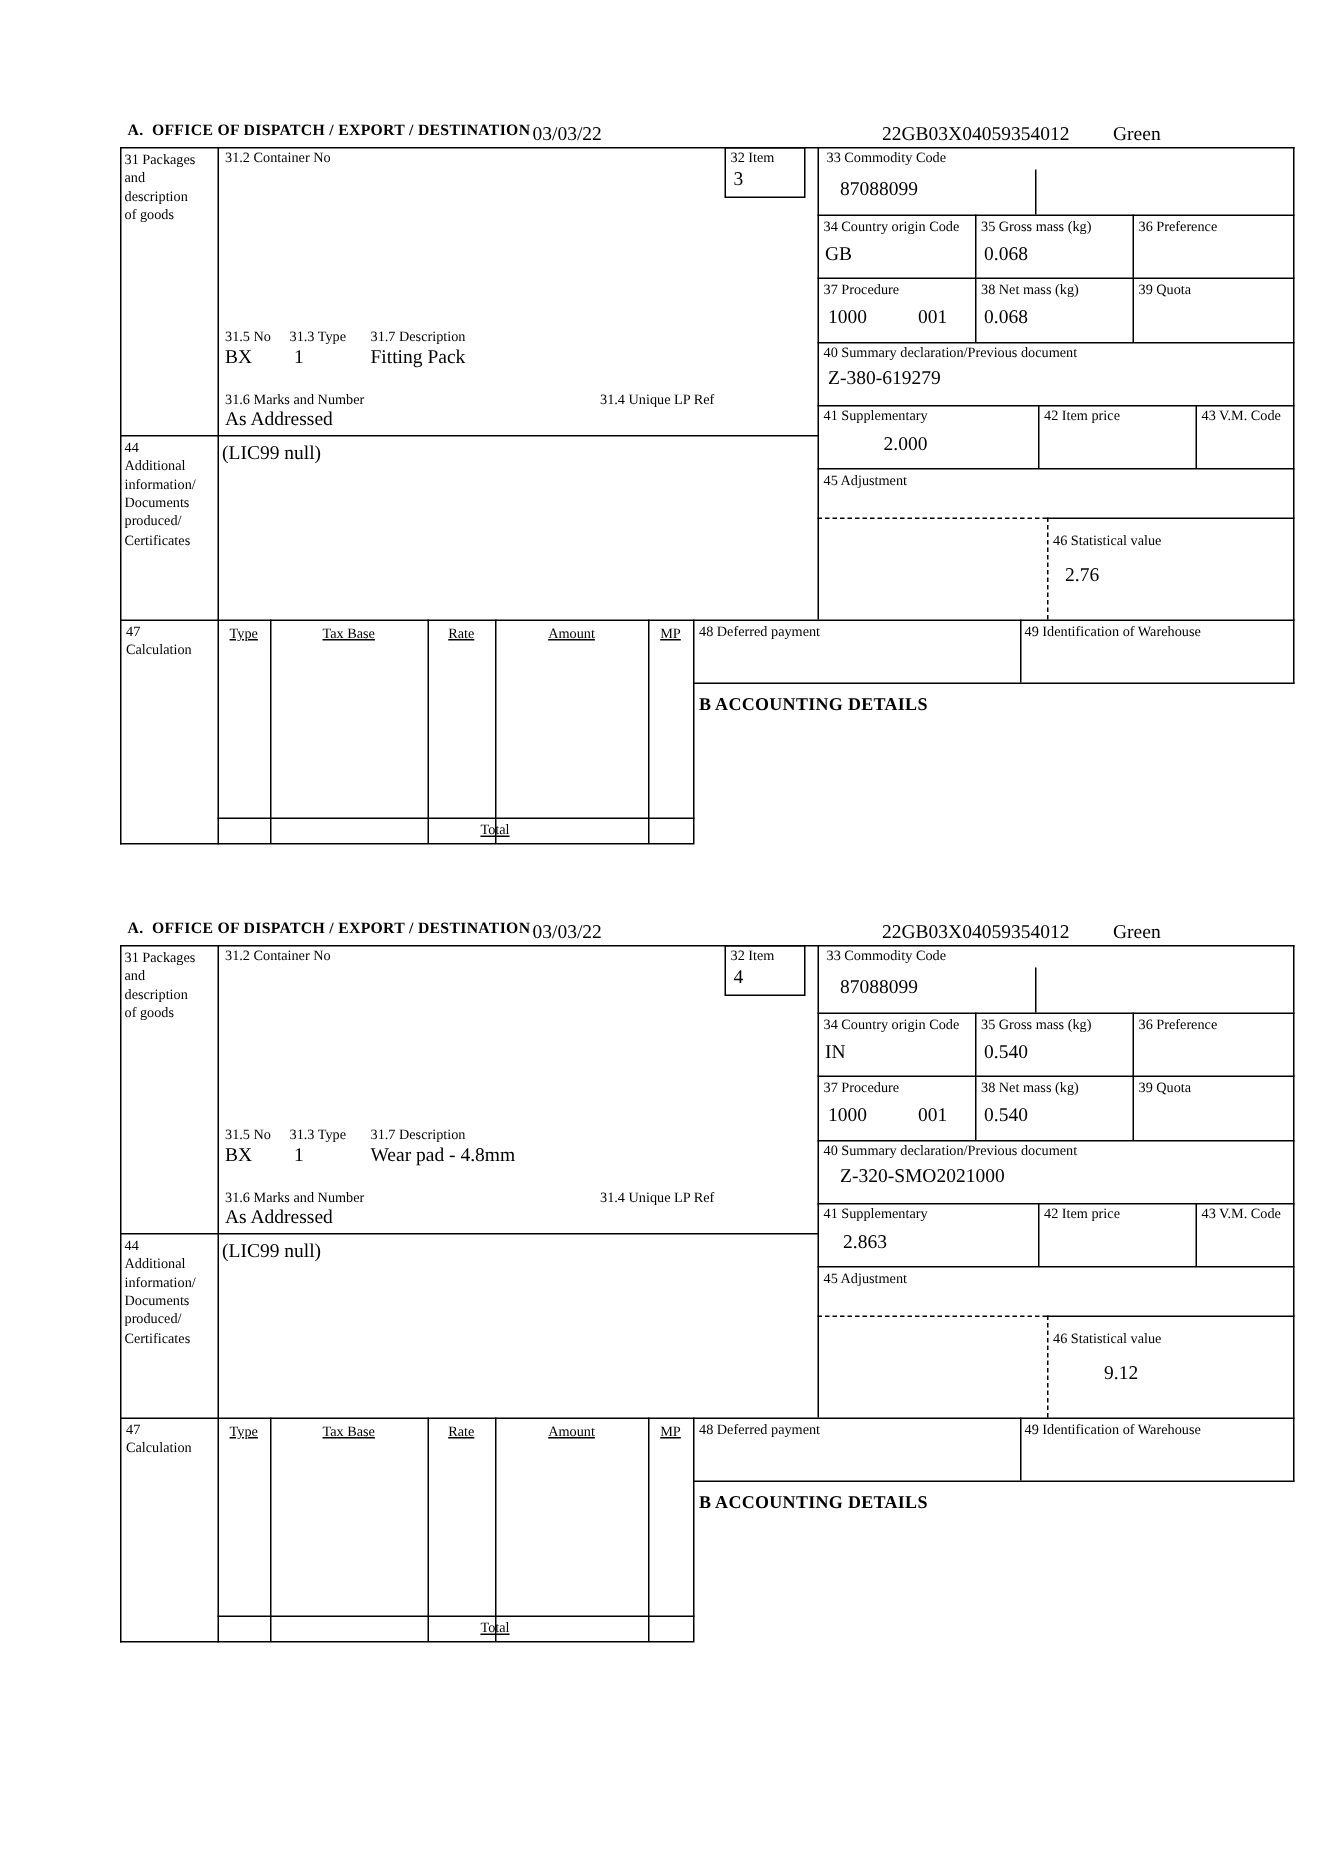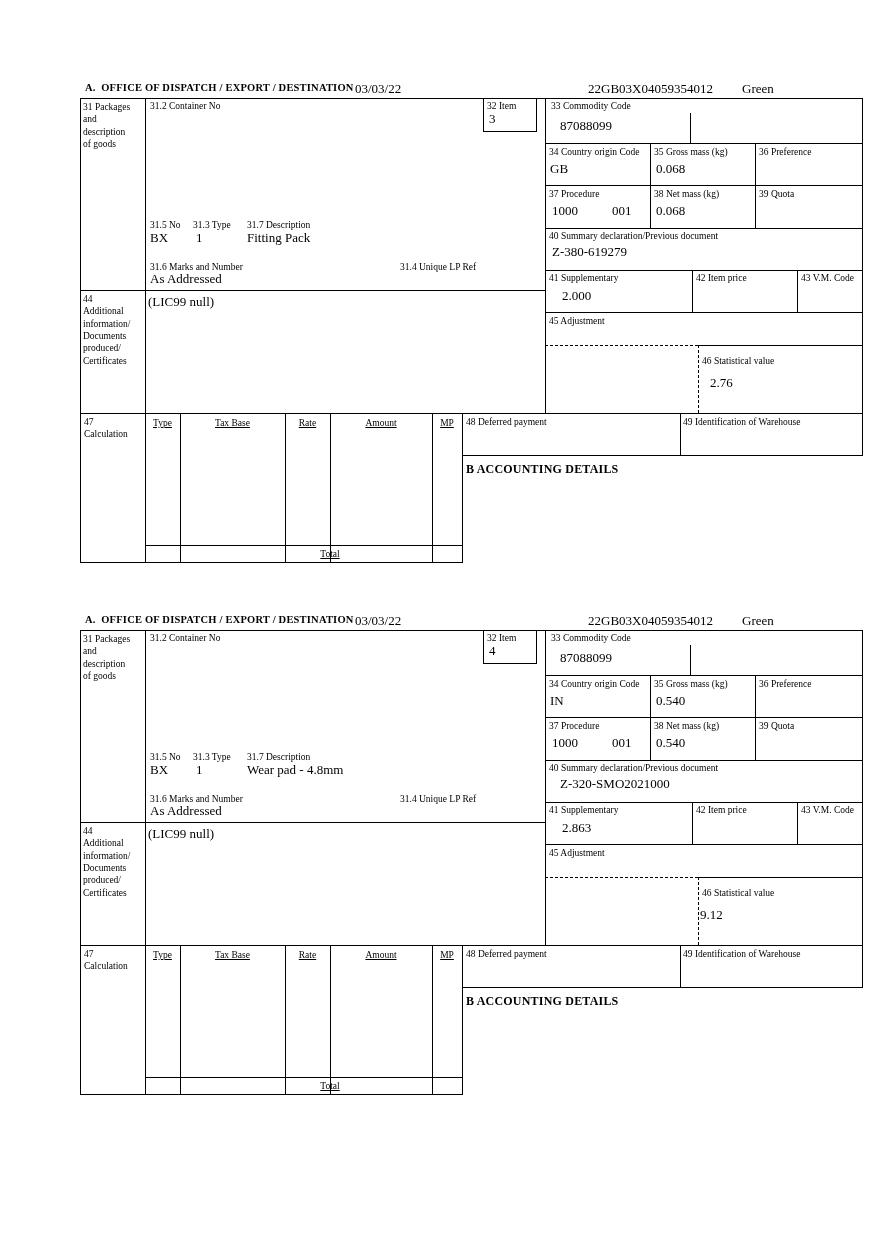--- a/index.html
+++ b/index.html
@@ -86,21 +86,21 @@
     <div class="val" style="left:552px;top:123px;">1000</div>
     <div class="val" style="left:612px;top:123px;">001</div>
     <div class="lbl" style="left:654px;top:108px;">38 Net mass (kg)</div>
     <div class="val" style="left:656px;top:123px;">0.068</div>
     <div class="lbl" style="left:759px;top:108px;">39 Quota</div>
 
     <div class="lbl" style="left:549px;top:150px;">40 Summary declaration/Previous document</div>
     <div class="val" style="left:552px;top:164px;">Z-380-619279</div>
 
     <div class="lbl" style="left:549px;top:192px;">41 Supplementary</div>
-    <div class="val" style="left:562px;top:208px;">2.000</div>
+    <div class="val" style="left:589px;top:208px;">2.000</div>
     <div class="lbl" style="left:696px;top:192px;">42 Item price</div>
     <div class="lbl" style="left:801px;top:192px;">43 V.M. Code</div>
 
     <div class="lbl" style="left:549px;top:235px;">45 Adjustment</div>
 
     <div class="lbl" style="left:702px;top:275px;">46 Statistical value</div>
     <div class="val" style="left:710px;top:295px;">2.76</div>
 
     <div class="lbl" style="left:150px;top:139px;">31.5 No</div>
     <div class="lbl" style="left:193px;top:139px;">31.3 Type</div>
@@ -205,21 +205,21 @@
     <div class="val" style="left:560px;top:164px;">Z-320-SMO2021000</div>
 
     <div class="lbl" style="left:549px;top:192px;">41 Supplementary</div>
     <div class="val" style="left:562px;top:208px;">2.863</div>
     <div class="lbl" style="left:696px;top:192px;">42 Item price</div>
     <div class="lbl" style="left:801px;top:192px;">43 V.M. Code</div>
 
     <div class="lbl" style="left:549px;top:235px;">45 Adjustment</div>
 
     <div class="lbl" style="left:702px;top:275px;">46 Statistical value</div>
-    <div class="val" style="left:700px;top:295px;">9.12</div>
+    <div class="val" style="left:736px;top:295px;">9.12</div>
 
     <div class="lbl" style="left:150px;top:139px;">31.5 No</div>
     <div class="lbl" style="left:193px;top:139px;">31.3 Type</div>
     <div class="lbl" style="left:247px;top:139px;">31.7 Description</div>
     <div class="val" style="left:150px;top:150px;">BX</div>
     <div class="val" style="left:196px;top:150px;">1</div>
     <div class="val" style="left:247px;top:150px;">Wear pad - 4.8mm</div>
 
     <div class="lbl" style="left:150px;top:181px;">31.6 Marks and Number</div>
     <div class="lbl" style="left:400px;top:181px;">31.4 Unique LP Ref</div>

